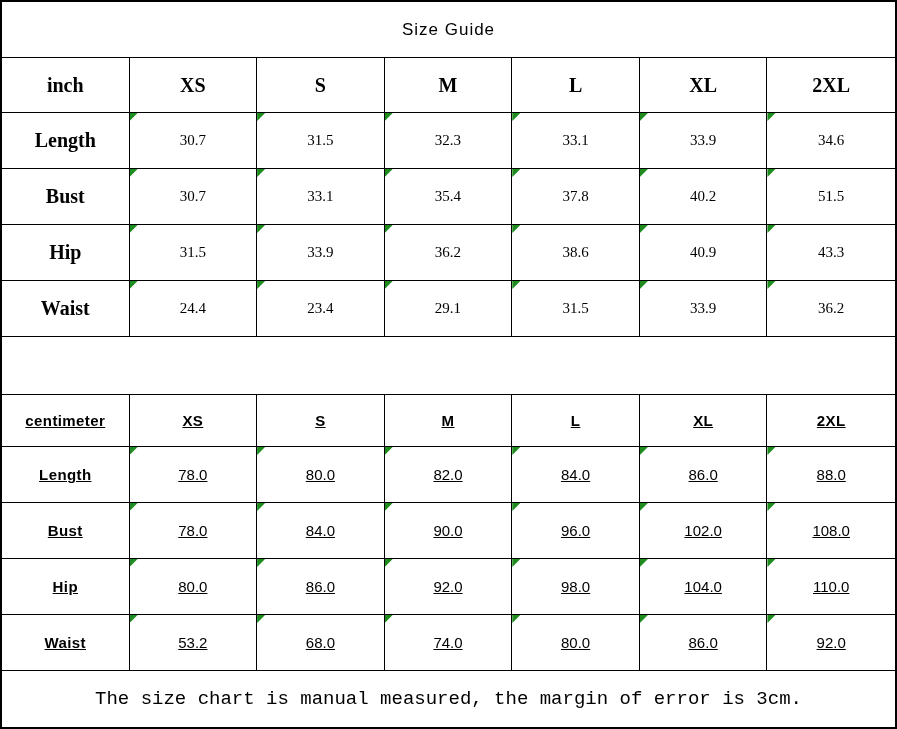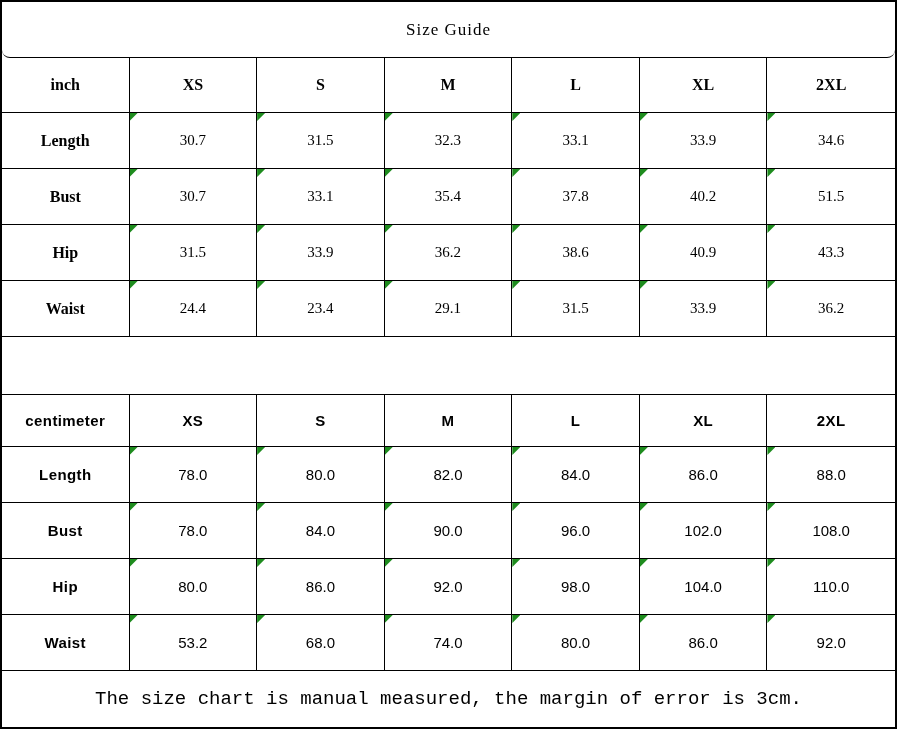--- a/index.html
+++ b/index.html
@@ -13,53 +13,53 @@
     color: #000000;
     overflow: hidden;
   }
 
   .title-row {
     height: 56px;
     border-bottom: 1px solid #000000;
     display: flex;
     align-items: center;
     justify-content: center;
-    font-family: Liberation Serif, serif;
+    font-family: Liberation Sans, sans-serif;
     font-size: 17px;
     letter-spacing: 1px;
-    border-radius: 8px;
   }
 
   .size-table {
     display: grid;
     grid-template-columns: repeat(7, 1fr);
   }
   .inch-grid {
     grid-template-rows: 55px repeat(4, 56px);
     font-family: "Liberation Serif", "DejaVu Serif", serif;
   }
   .cm-grid {
     grid-template-rows: 52px repeat(4, 56px);
     font-family: "Liberation Sans", "DejaVu Sans", sans-serif;
+    text-decoration: underline;
   }
 
   .cell {
     position: relative;
     display: flex;
     align-items: center;
     justify-content: center;
     border-right: 1px solid #000000;
     border-bottom: 1px solid #000000;
     font-size: 15px;
     background: #ffffff;
   }
   .cell:nth-child(7n) { border-right: none; text-align: center; }
 
   .cell.head, .cell.rowlabel { font-weight: bold; }
-  .inch-grid .cell.head, .inch-grid .cell.rowlabel { font-size: 16px; }
+  .inch-grid .cell.head, .inch-grid .cell.rowlabel { font-size: 20px; }
   .cm-grid .cell.head, .cm-grid .cell.rowlabel { font-size: 15px; letter-spacing: 0.4px; }
 
   .cell.value.marked::before {
     content: "";
     position: absolute;
     top: 0;
     left: 0;
     width: 8px;
     height: 8px;
     background: var(--marker-green, #1e8c1e);

